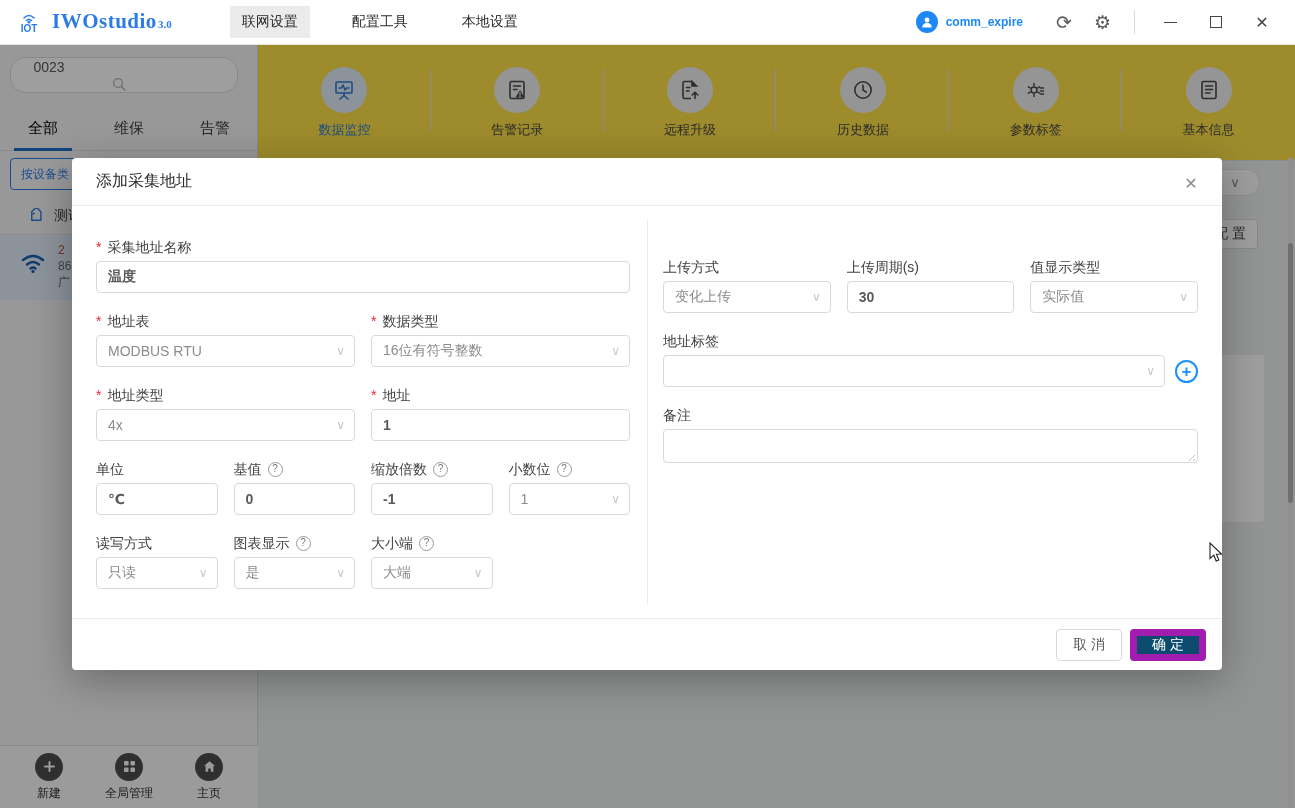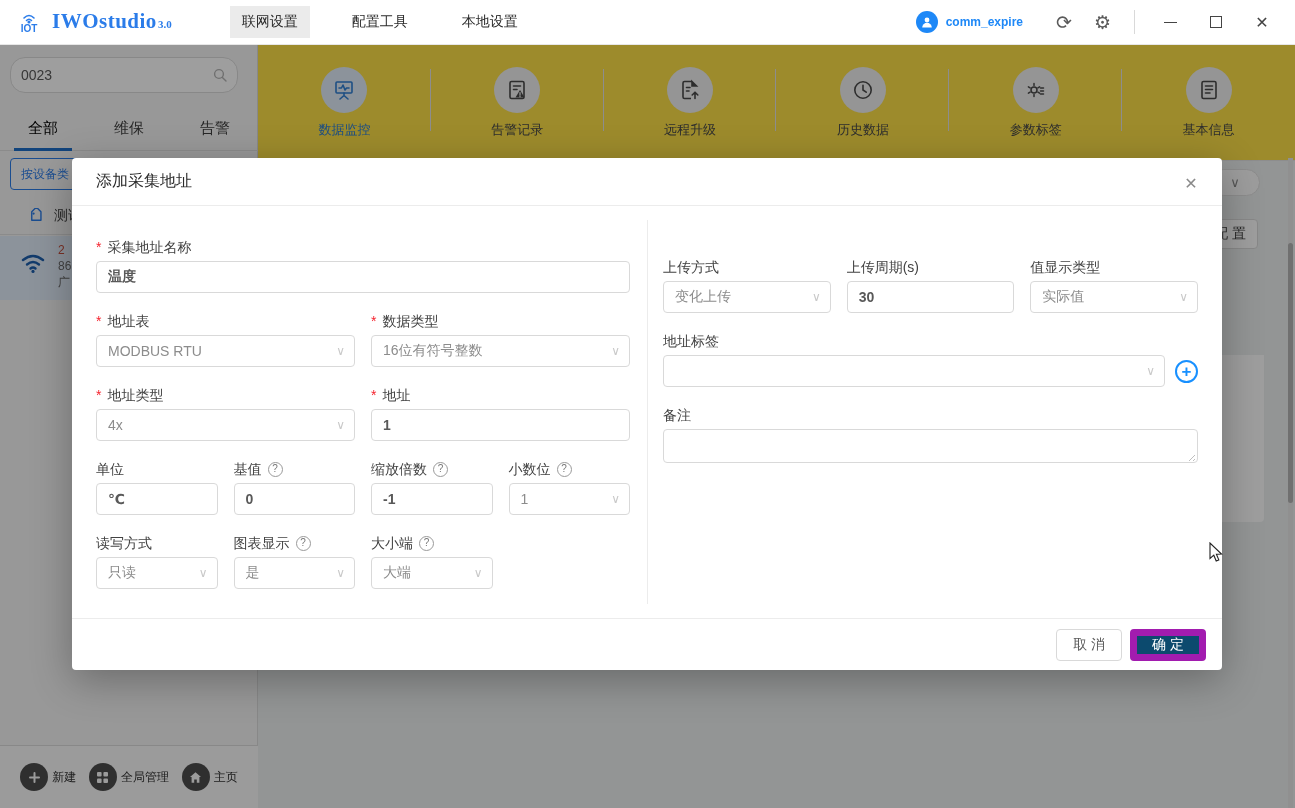--- a/index.html
+++ b/index.html
@@ -26,42 +26,42 @@
   .tb-divider { width:1px; height:24px; background:#d9d9d9; margin:0 12px; }
   .winctl { display:flex; align-items:center; }
   .winctl > div { width:46px; height:45px; display:flex; align-items:center; justify-content:center; color:#444; }
   .min-glyph { width:13px; height:0; border-top:1.5px solid #444; }
   .max-glyph { width:12px; height:12px; border:1.5px solid #444; }
   .close-glyph { font-size:16px; color:#444; }
 
   
   .sidebar { position:absolute; left:0; top:45px; width:258px; height:763px; background:#f6f6f6; border-right:1px solid #dcdcdc; z-index:1; }
   .search-wrap { position:absolute; left:10px; top:12px; width:228px; height:36px; background:#fff;
-                 border:1px solid #dcdcdc; border-radius:15px; display:flex; align-items:center; }
+                 border:1px solid #dcdcdc; border-radius:15px; display:flex; align-items:center;flex-direction:column; }
   .search-input { flex:1; border:none; outline:none; background:transparent; font-size:14px; color:#5a5a5a; padding:0 10px; font-family:inherit; }
   .search-ico { margin-right:10px; color:#b5b5b5; display:flex; }
   .side-tabs { position:absolute; left:0; top:62px; width:258px; height:44px; display:flex; border-bottom:1px solid #e0e0e0; }
   .side-tab { flex:1; display:flex; align-items:center; justify-content:center; font-size:15px; color:#3f3f3f; position:relative; }
   .side-tab.active { color:#000000; }
   .side-tab.active::after { content:""; position:absolute; left:14px; right:14px; bottom:-1px; height:3px; background:#1e6ec8; }
   .filter-row { position:absolute; left:0; top:106px; width:258px; height:46px; display:flex; align-items:center; gap:12px; padding-left:10px; }
   .filter-btn { height:32px; border:1px solid #2b7ce9; color:#2b7ce9; background:#f9f9f9; border-radius:4px;
                 font-size:12px; display:flex; align-items:center; padding:0 10px; white-space:nowrap; overflow:hidden; }
   .filter-btn.b1 { width:140px; }
   .filter-btn.b2 { width:76px; }
   .group-row { position:absolute; left:0; top:152px; width:258px; height:38px; display:flex; align-items:center;
                border-bottom:1px solid #e0e0e0; color:#3f3f3f; font-size:14px; }
   .tag-ico { margin:0 10px 0 28px; color:#2b7ce9; display:flex; }
   .device-item { position:absolute; left:0; top:191px; width:258px; height:64px; background:#e2eefb; display:flex; }
   .wifi-ico { margin:16px 12px 0 20px; color:#1e5fae; }
   .dev-lines { padding-top:6px; font-size:12px; line-height:16px; color:#6b6b6b; }
   .dev-l1 { color:#c64f3d; }
   .side-footer { position:absolute; left:0; top:700px; width:258px; height:63px; border-top:1px solid #dcdcdc;
                  background:#fafafa; display:flex; justify-content:space-around; align-items:center; padding:0 14px; }
-  .sf-item { display:flex; align-items:center; gap:4px; font-size:12px; color:#2f2f2f; }
+  .sf-item { display:flex; flex-direction:column; align-items:center; gap:4px; font-size:12px; color:#2f2f2f; }
   .sf-circle { width:28px; height:28px; border-radius:50%; background:#4d4d4d; color:#fafafa; display:flex; align-items:center; justify-content:center; }
 
   
   .main { position:absolute; left:258px; top:45px; width:1037px; height:763px; background:#eef0f0; z-index:0; }
   .toolbar { position:absolute; left:0; top:0; width:1037px; height:116px; background:#fde047; display:flex; border-bottom:1px solid #e4e4e4; }
   .tool-item { flex:1; display:flex; flex-direction:column; align-items:center; justify-content:center; gap:8px; position:relative; }
   .tool-item:not(:last-child)::after { content:""; position:absolute; right:0; top:24px; height:62px; width:1px; background:#e4e4e4; }
   .tool-circle { width:46px; height:46px; border-radius:50%; background:#f0f0f0; display:flex; align-items:center; justify-content:center; color:#4a4a4a; }
   .tool-label { font-size:13px; color:#4a4a4a; }
   .tool-item.active .tool-circle { background:#e3eefb; color:#2f7fd4; }

